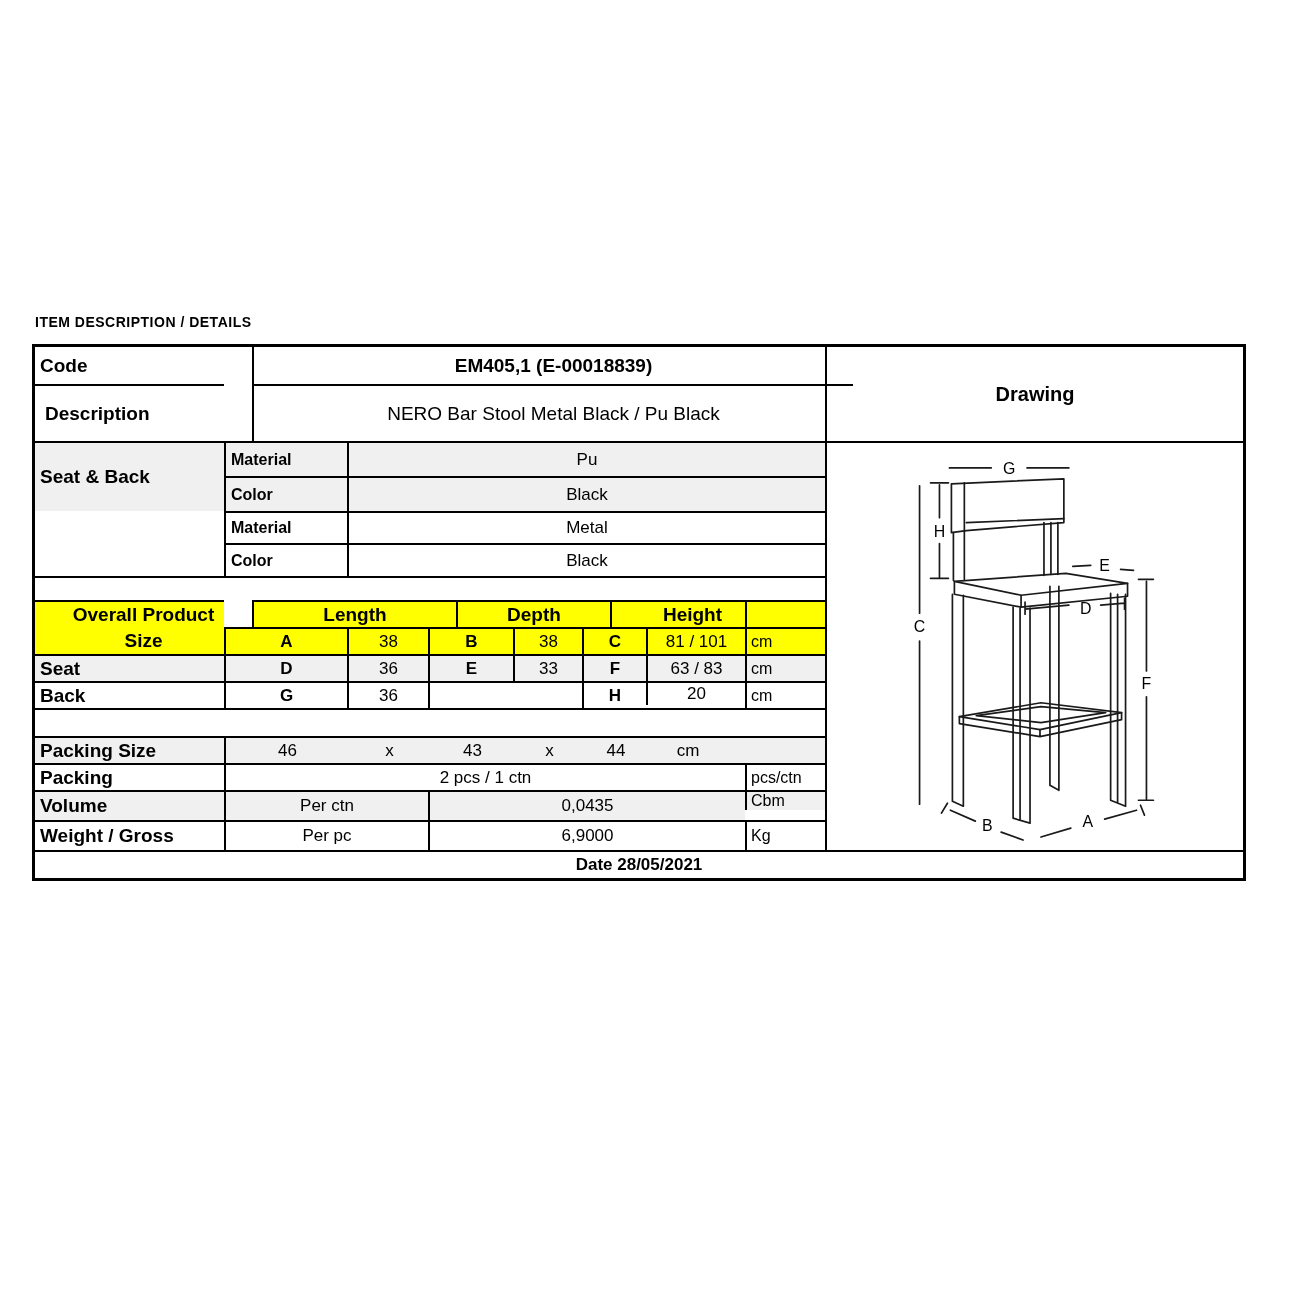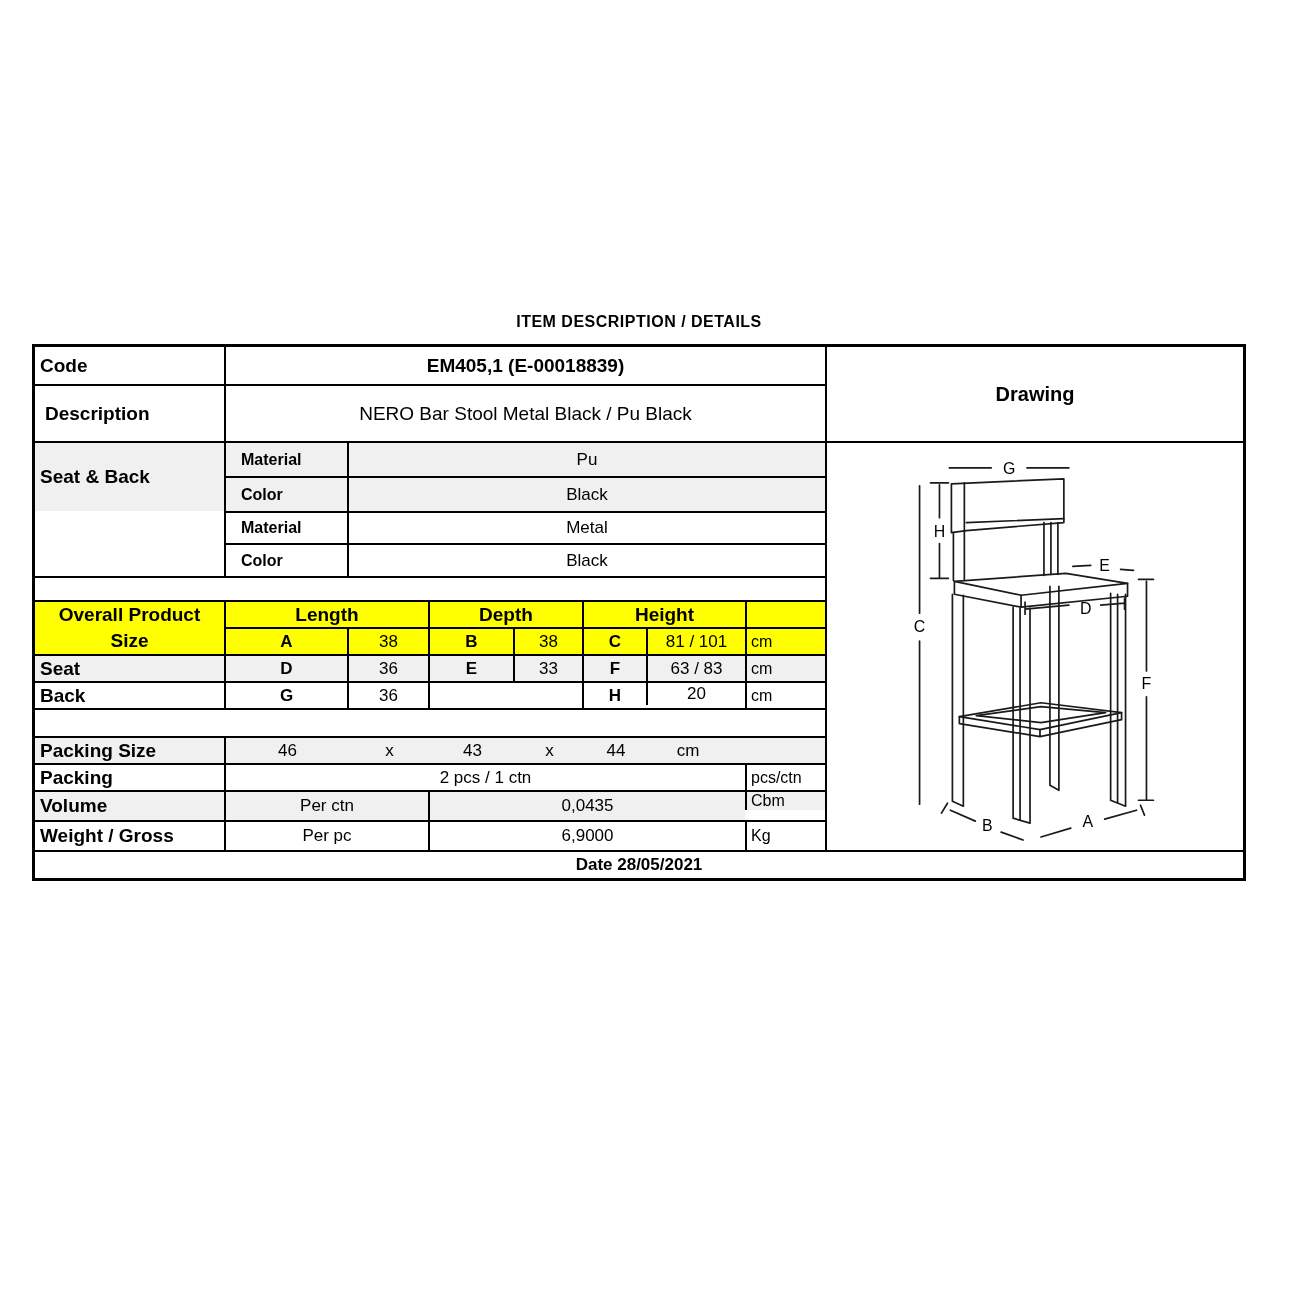--- a/index.html
+++ b/index.html
@@ -1,30 +1,30 @@
 <!DOCTYPE html>
 <html style="--highlight: #ffff00; --alt-row: #f0f0f0;"><head>
 <meta charset="utf-8">
 <style>
   html,body{margin:0;padding:0;background:#ffffff;}
   .page{position:relative;width:1300px;height:1300px;background:#fff;
         font-family:"Liberation Sans",sans-serif;color:#000;overflow:hidden;}
   .title{position:absolute;left:35px;top:308px;width:1208px;height:28px;
-         line-height:28px;text-align:center;font-size:16px;font-weight:bold;letter-spacing:0.5px;}
+         line-height:28px;font-size:14px;font-weight:bold;letter-spacing:0.5px;}
   .spec-table{position:absolute;left:32px;top:344px;width:1214px;height:537px;
               border:3px solid #000;box-sizing:border-box;background:#fff;}
   .cell{position:absolute;box-sizing:border-box;display:flex;align-items:center;
         font-size:17px;white-space:nowrap;overflow:hidden;}
   .bt{border-top:2px solid #000;}
   .bl{border-left:2px solid #000;}
   .lbl{font-weight:bold;font-size:19px;padding-left:5px;}
-  .sub{font-weight:bold;font-size:16px;padding-left:15px;}
+  .sub{font-weight:bold;font-size:16px;padding-left:5px;}
   .ctr{justify-content:center;}
   .bold{font-weight:bold;}
-  .big{font-size:19px;}
+  .big{font-size:19px;margin-left:28px;}
   .unit{font-size:16px;padding-left:4px;}
   .gray{background:var(--alt-row,#f0f0f0);}
   .yellow{background:var(--highlight,#ffff00);}
   .twoline{flex-direction:column;justify-content:center;line-height:26px;}
   .pack-seg{display:inline-flex;justify-content:center;flex:none;}
   .drawing-cell{background:#fff;align-items:stretch;}
   .drawing-cell svg{width:100%;height:100%;display:block;}
 </style>
 </head>
 <body>

